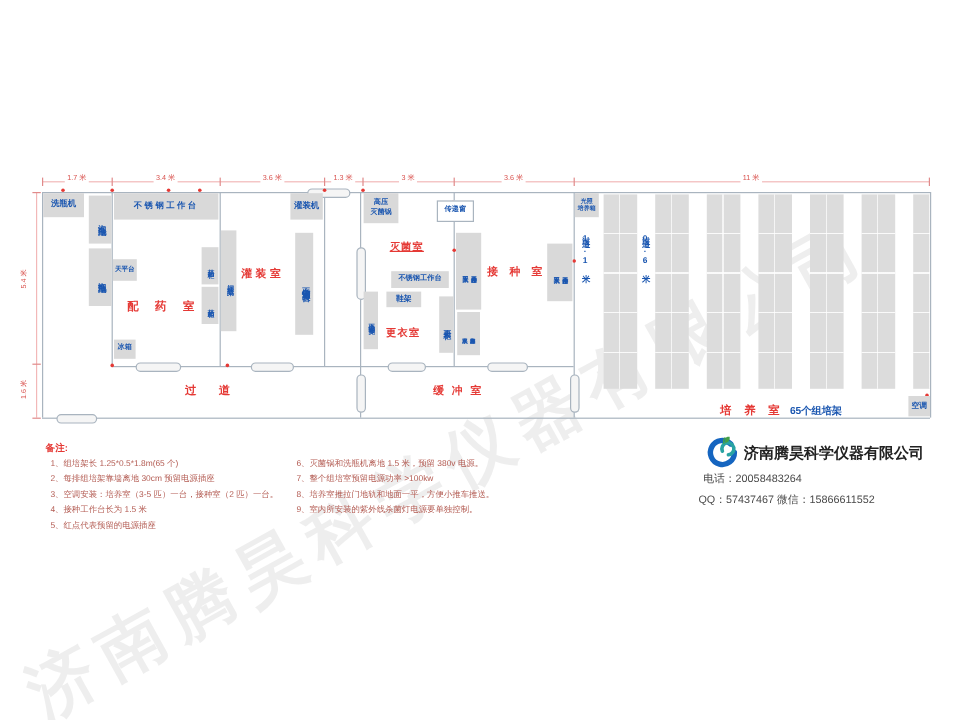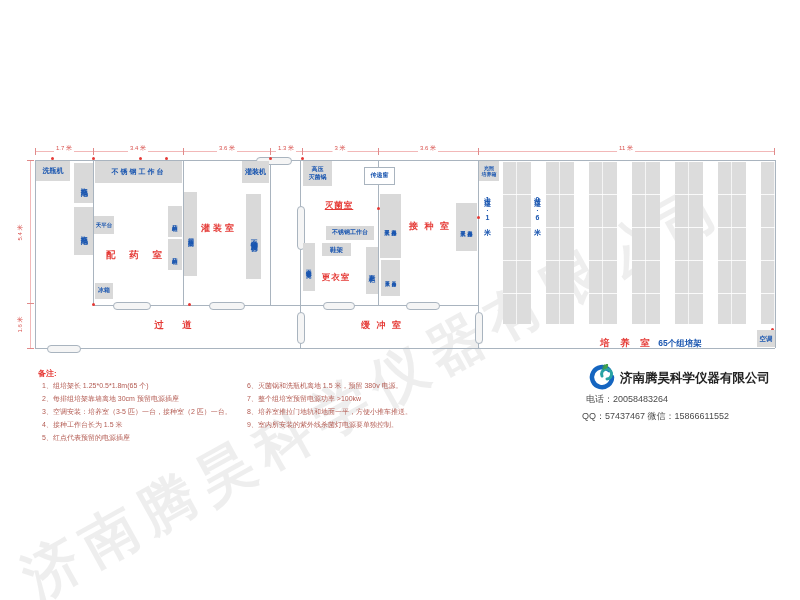--- a/index.html
+++ b/index.html
@@ -162,21 +162,21 @@
   <div class="rack" style="left:675px;width:28px;"></div>
   <div class="rack" style="left:718px;width:28px;"></div>
   <div class="rack" style="left:761px;width:14px;"></div>
   <div class="corr" style="left:482px;top:192px;">过道1.1米</div>
   <div class="corr" style="left:532px;top:192px;">过道0.6米</div>
   <div class="eq" style="left:757px;top:330px;width:18px;height:17px;font-size:6.5px;">空调</div>
 
   <div class="room" style="left:136px;top:249px;font-size:9.5px;letter-spacing:4px;font-family:Liberation Mono, monospace;">配 药 室</div>
   <div class="room" style="left:219px;top:222px;font-size:9px;letter-spacing:3px;">灌装室</div>
   <div class="room" style="left:339px;top:200px;font-size:8.5px;letter-spacing:1px;text-decoration:underline;">灭菌室</div>
-  <div class="room" style="left:430px;top:220px;font-size:9px;letter-spacing:2px;">接 种 室</div>
+  <div class="room" style="left:430px;top:220px;font-size:9px;letter-spacing:2px;font-family:Liberation Mono, monospace;">接 种 室</div>
   <div class="room" style="left:336px;top:272px;font-size:8.5px;letter-spacing:1px;">更衣室</div>
   <div class="room" style="left:382px;top:319px;font-size:9px;letter-spacing:2px;">缓 冲 室</div>
   <div class="room" style="left:177px;top:319px;font-size:9.5px;letter-spacing:8px;">过    道</div>
   <div style="position:absolute;left:600px;top:332px;white-space:nowrap;">
     <span style="color:#e53935;font-weight:bold;font-size:9.5px;letter-spacing:4px;">培 养 室</span>
     <span style="color:#1a56b0;font-weight:bold;font-size:8.5px;margin-top:19px;">65个组培架</span>
   </div>
 
   <div class="notes-h" style="left:38px;top:368px;">备注:</div>
   <div class="note" style="left:42px;top:381px;">1、组培架长 1.25*0.5*1.8m(65 个)</div>

